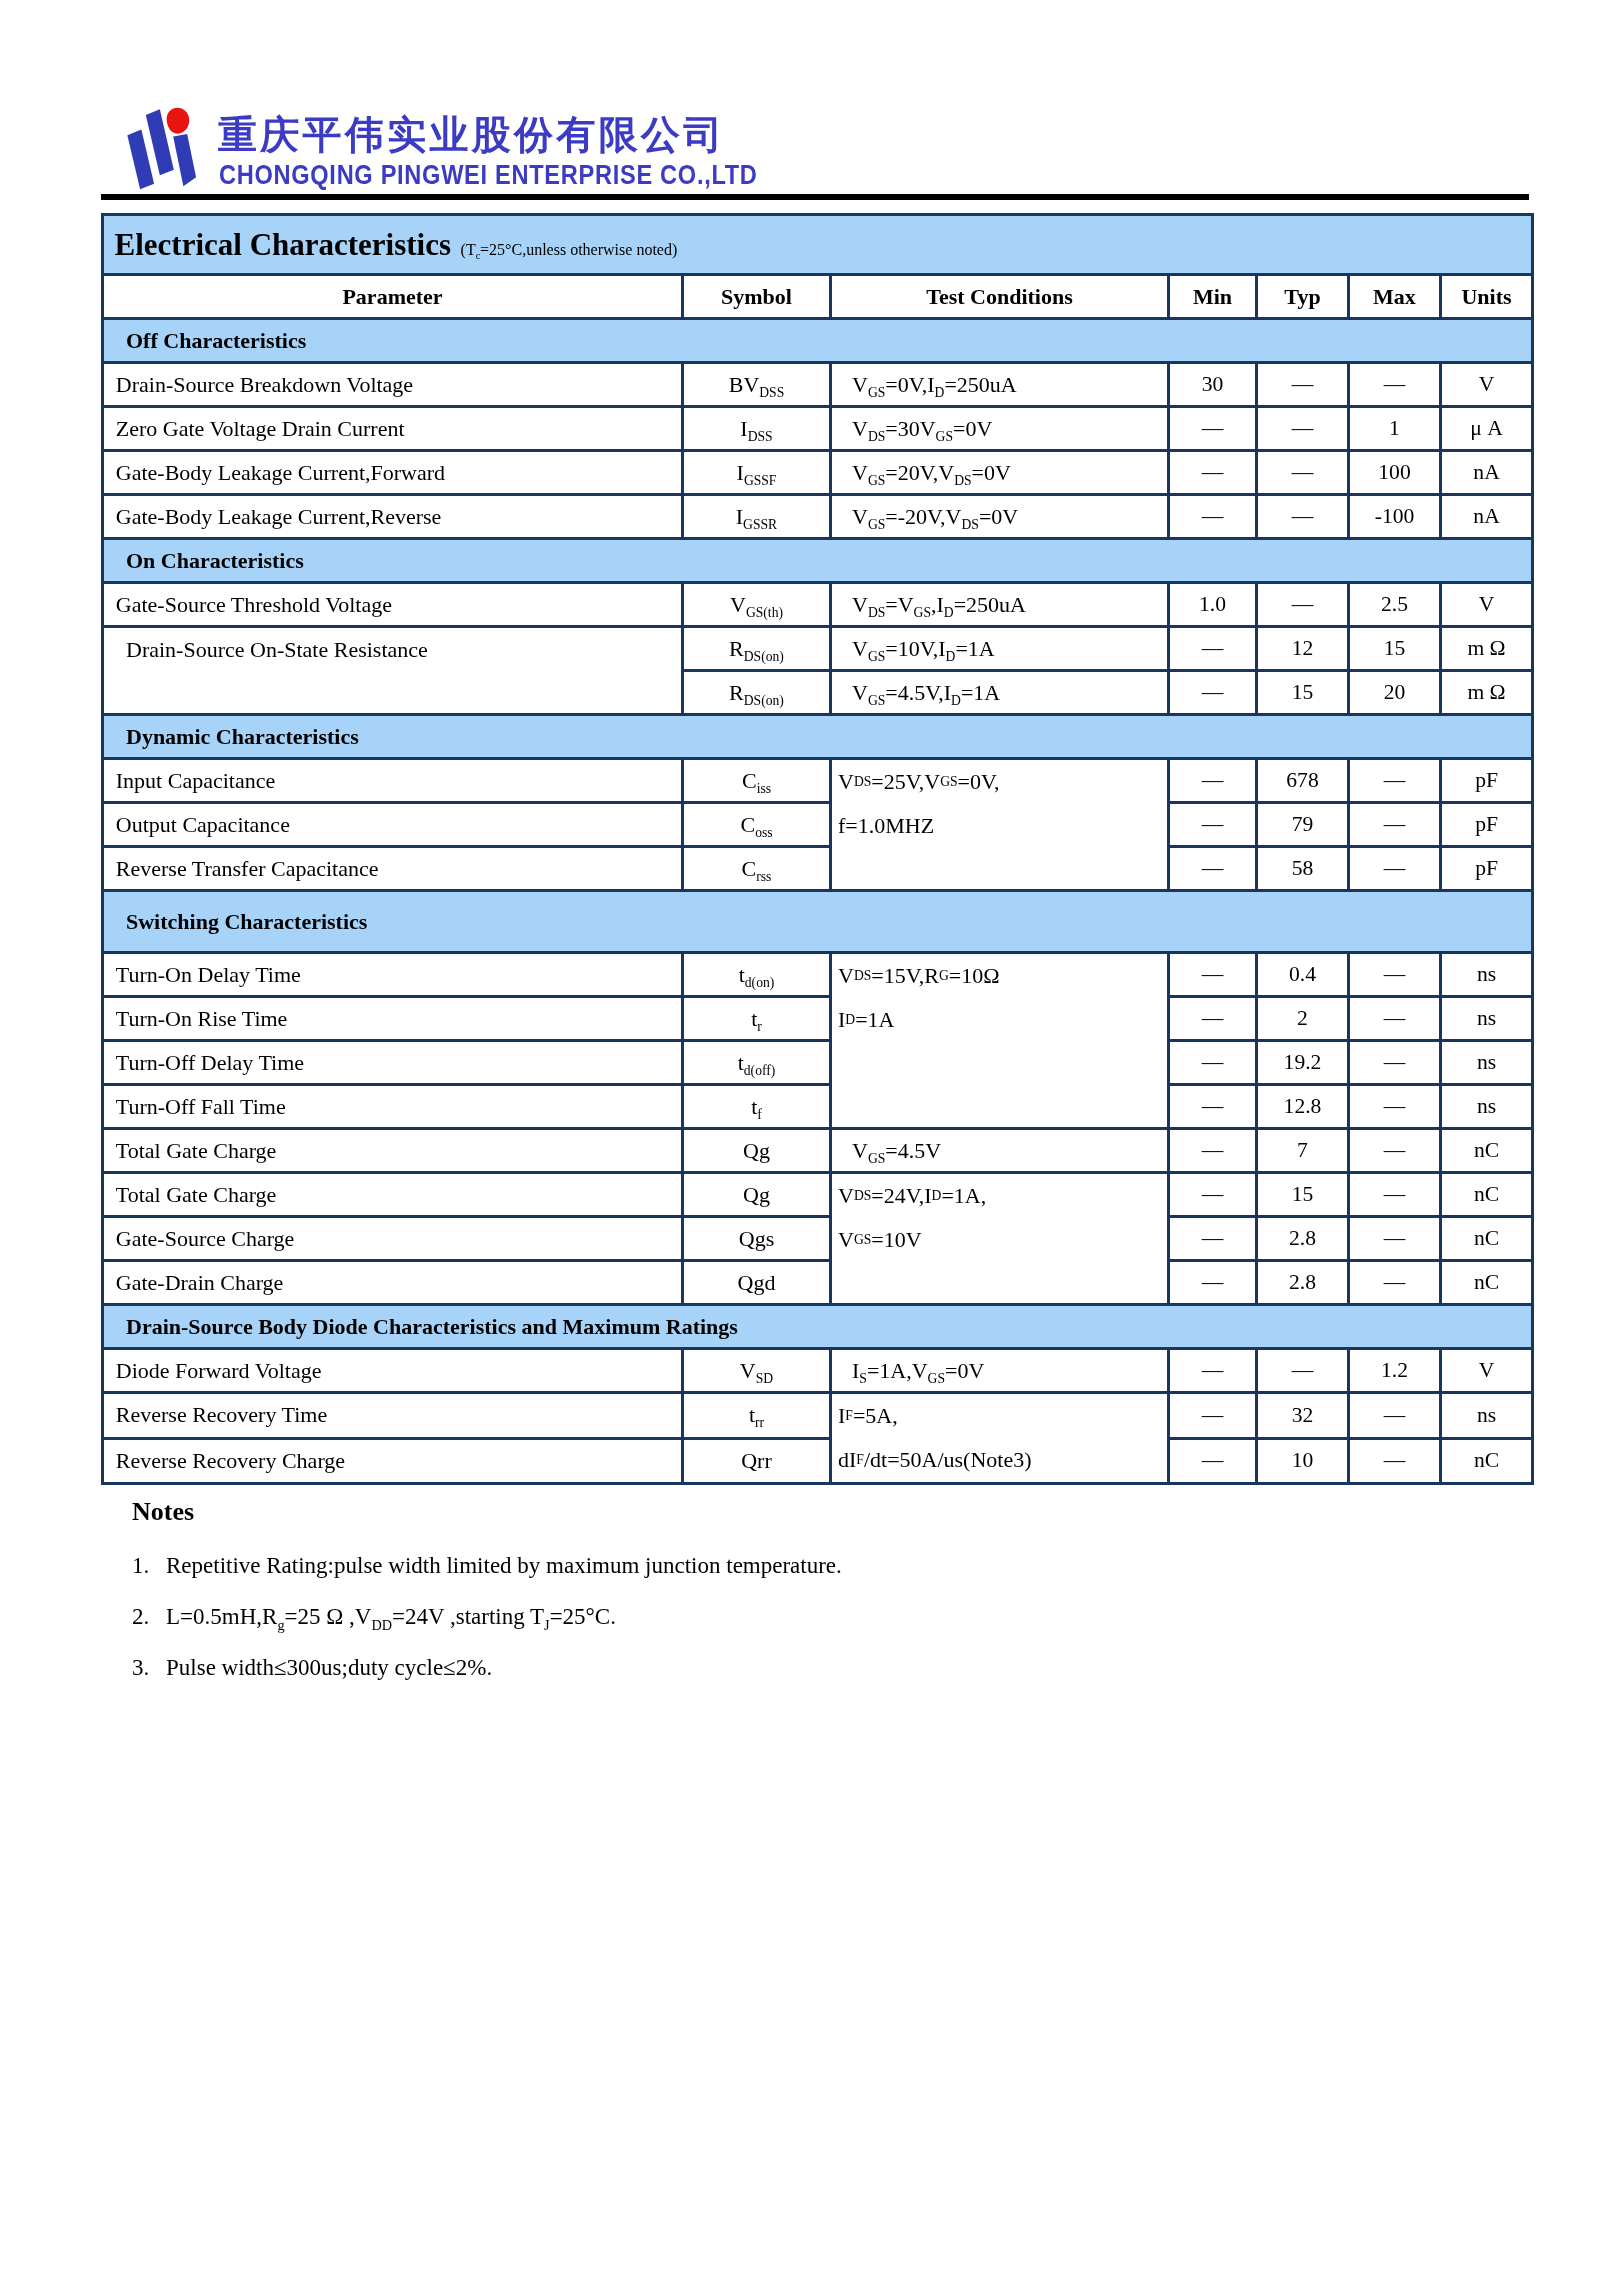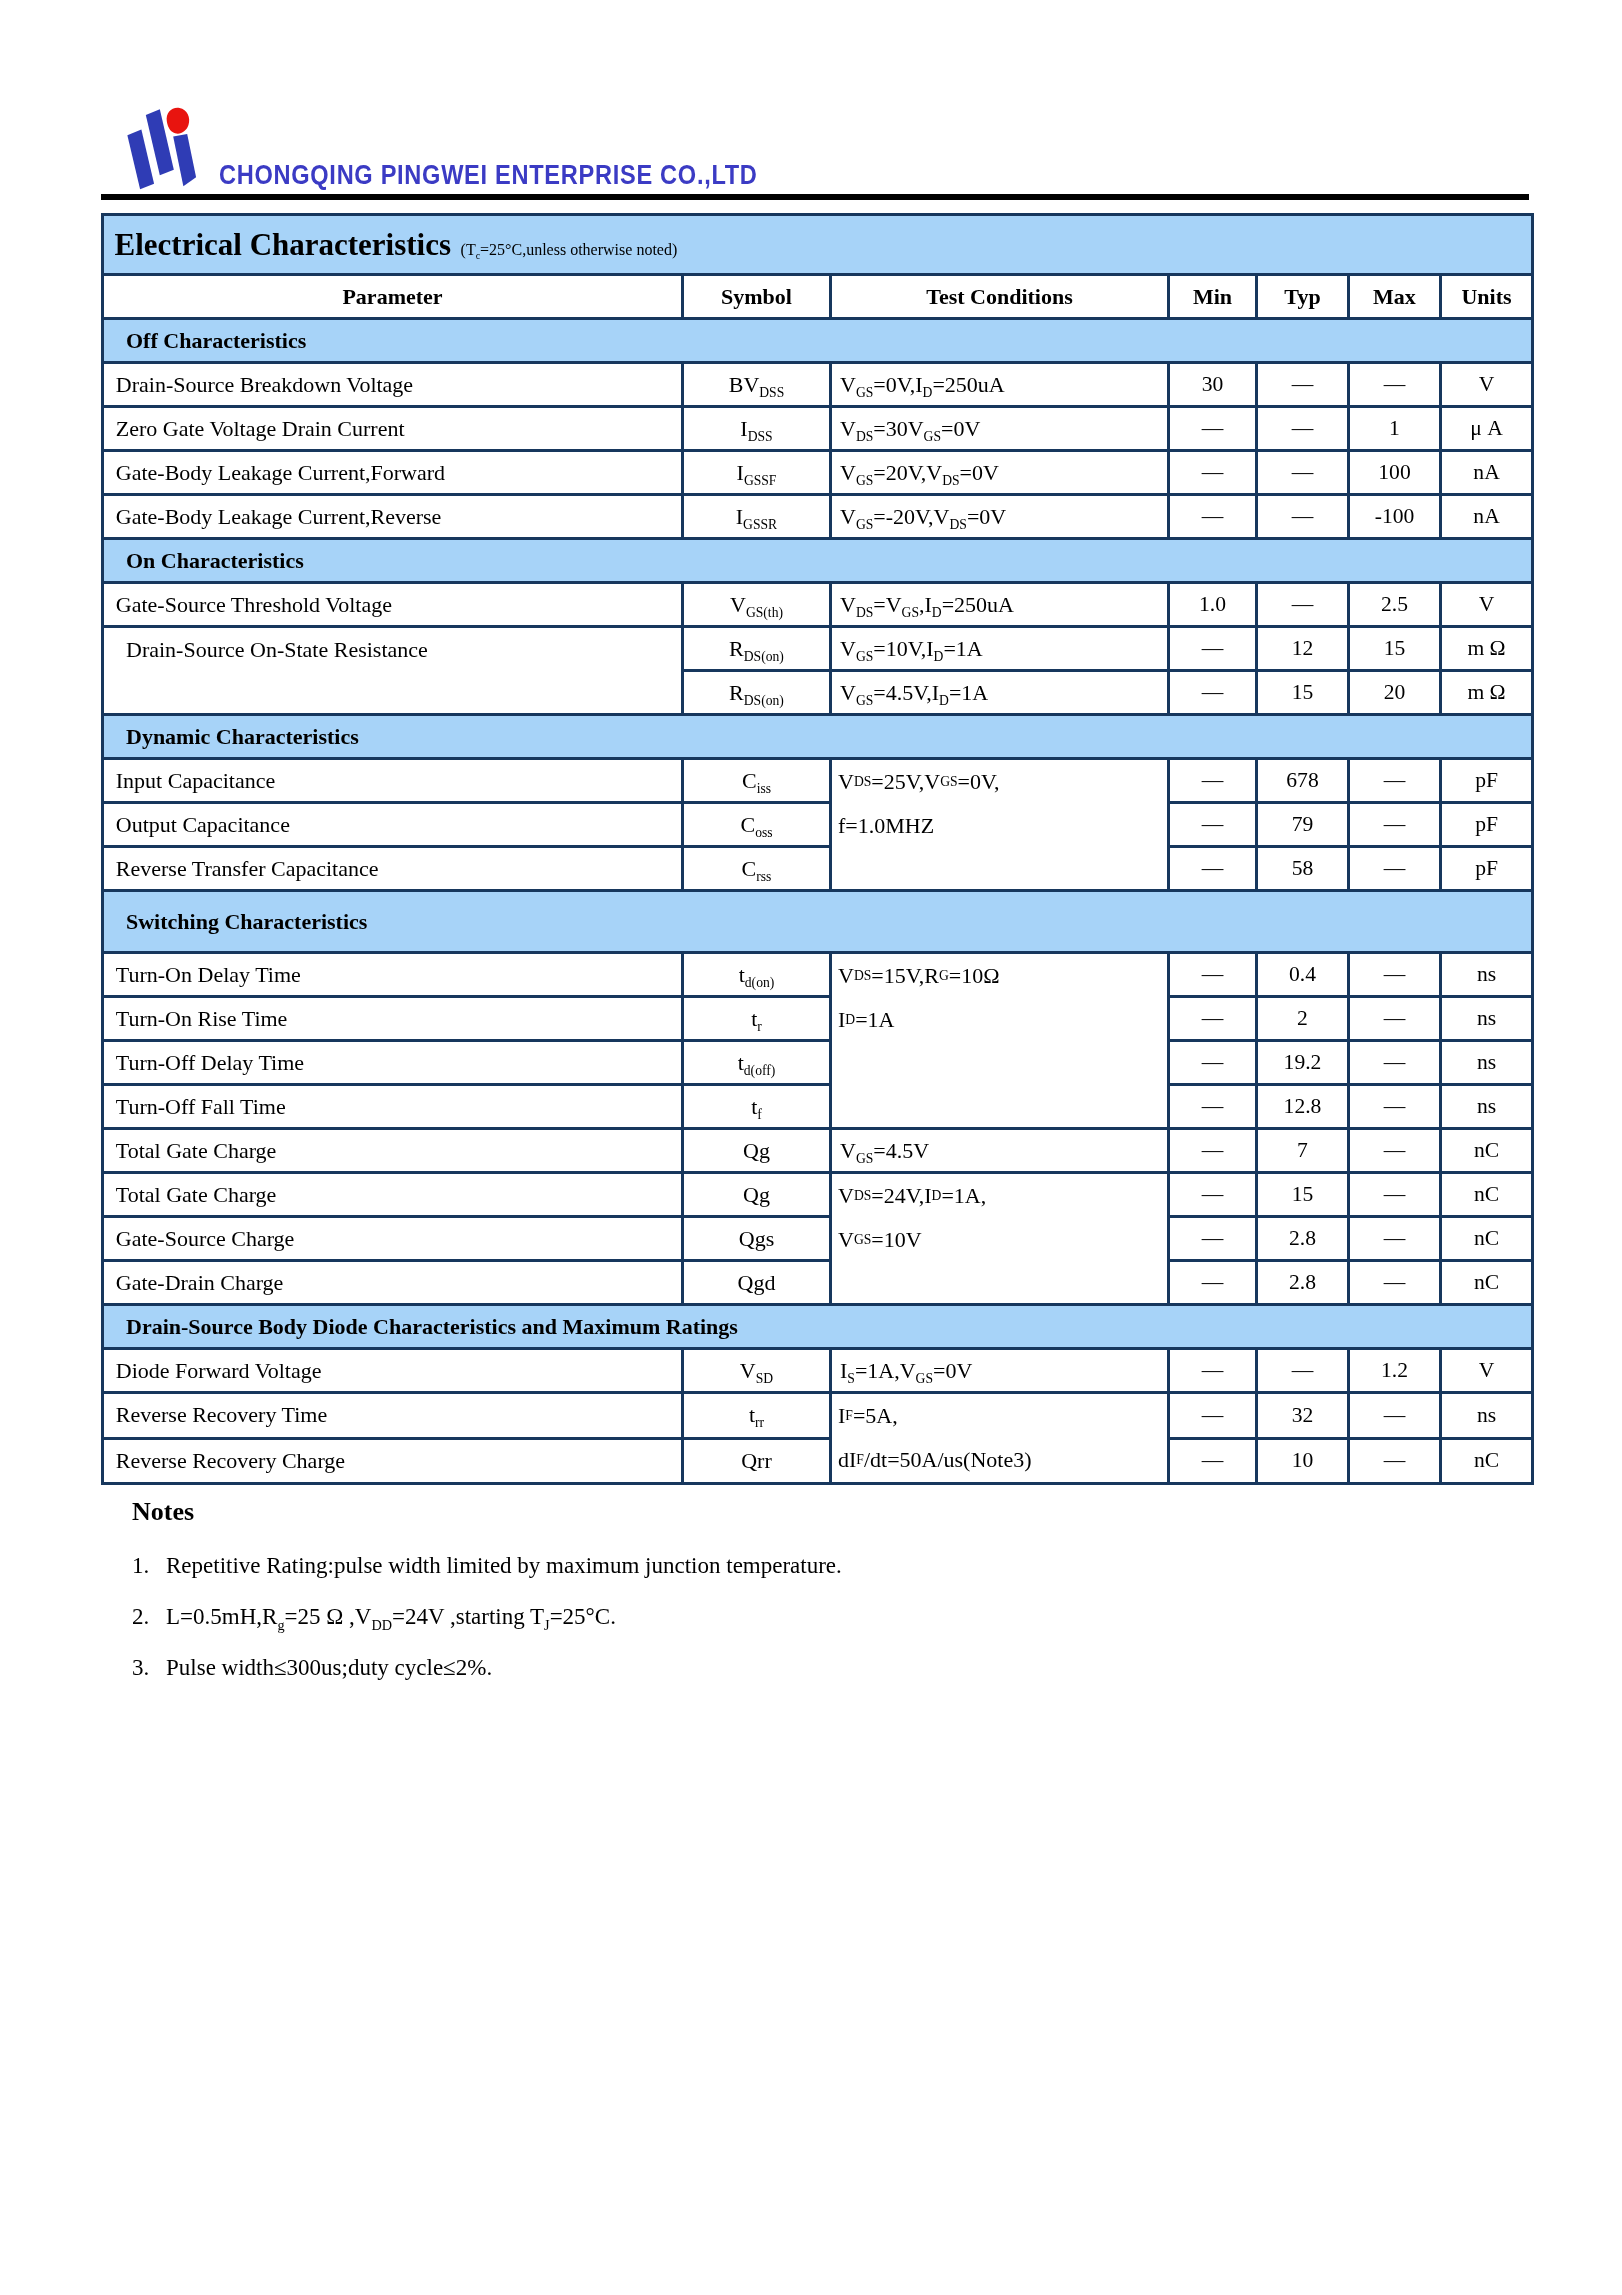--- a/index.html
+++ b/index.html
@@ -23,21 +23,21 @@
   tr.rtitle{height:60px;}
   tr.rsw{height:62px;}
   .blue{background:#a7d3f8;}
   .t-main{font-size:31px;font-weight:bold;}
   .t-note{font-size:16px;margin-left:4px;}
   .titlecell{padding-left:10.5px;}
   .hcell{font-weight:bold;text-align:center;font-size:22px;background:#fff;}
   .seccell{font-weight:bold;padding-left:22px;background:#a7d3f8;}
   .p{padding-left:11.8px;text-align:left;background:#fff;}
   .s{text-align:center;background:#fff;}
-  .tc{padding-left:8px;text-align:left;background:#fff;}
+  .tc{padding-left:20px;text-align:left;background:#fff;}
   .tcm{padding:0;vertical-align:top;background:#fff;}
   .tcl{height:44px;display:flex;align-items:center;padding-left:6px;}
   .pm{padding:0;vertical-align:top;background:#fff;}
   .pml{height:44px;display:flex;align-items:center;padding-left:22px;}
   .c{text-align:center;background:#fff;font-size:21.6px;}
   sub{font-size:0.62em;line-height:0;}
 
   
   .notes{position:absolute;left:132px;top:1497px;width:1243px;}
   .notes-h{font-size:26px;font-weight:bold;margin-bottom:26px;}
@@ -50,20 +50,21 @@
 
 <div class="page">
 
   <div class="brandbar">
     <svg class="logo" viewBox="0 0 120 132" xmlns="http://www.w3.org/2000/svg">
       <polygon points="4,46 26,37 46,122 24,131" fill="#2f3cb5"></polygon>
       <polygon points="33,14 55,5 77,100 55,109" fill="#2f3cb5"></polygon>
       <path d="M66,24 C64,10 74,1 86,3 C98,5 104,18 100,30 C96,42 84,47 75,41 C70,38 67,31 66,24 Z" fill="#e8140f"></path>
       <polygon points="76,48 98,44 112,112 92,126" fill="#2f3cb5"></polygon>
     </svg>
+    <div class="cname">重庆平伟实业股份有限公司</div>
     <div class="cname-en">CHONGQING PINGWEI ENTERPRISE CO.,LTD</div>
   </div>
   <div class="hrule"></div>
 
   <div class="dstable">
     <table>
       <colgroup>
         <col style="width:580px">
           <col style="width:148px">
           <col style="width:338px">

